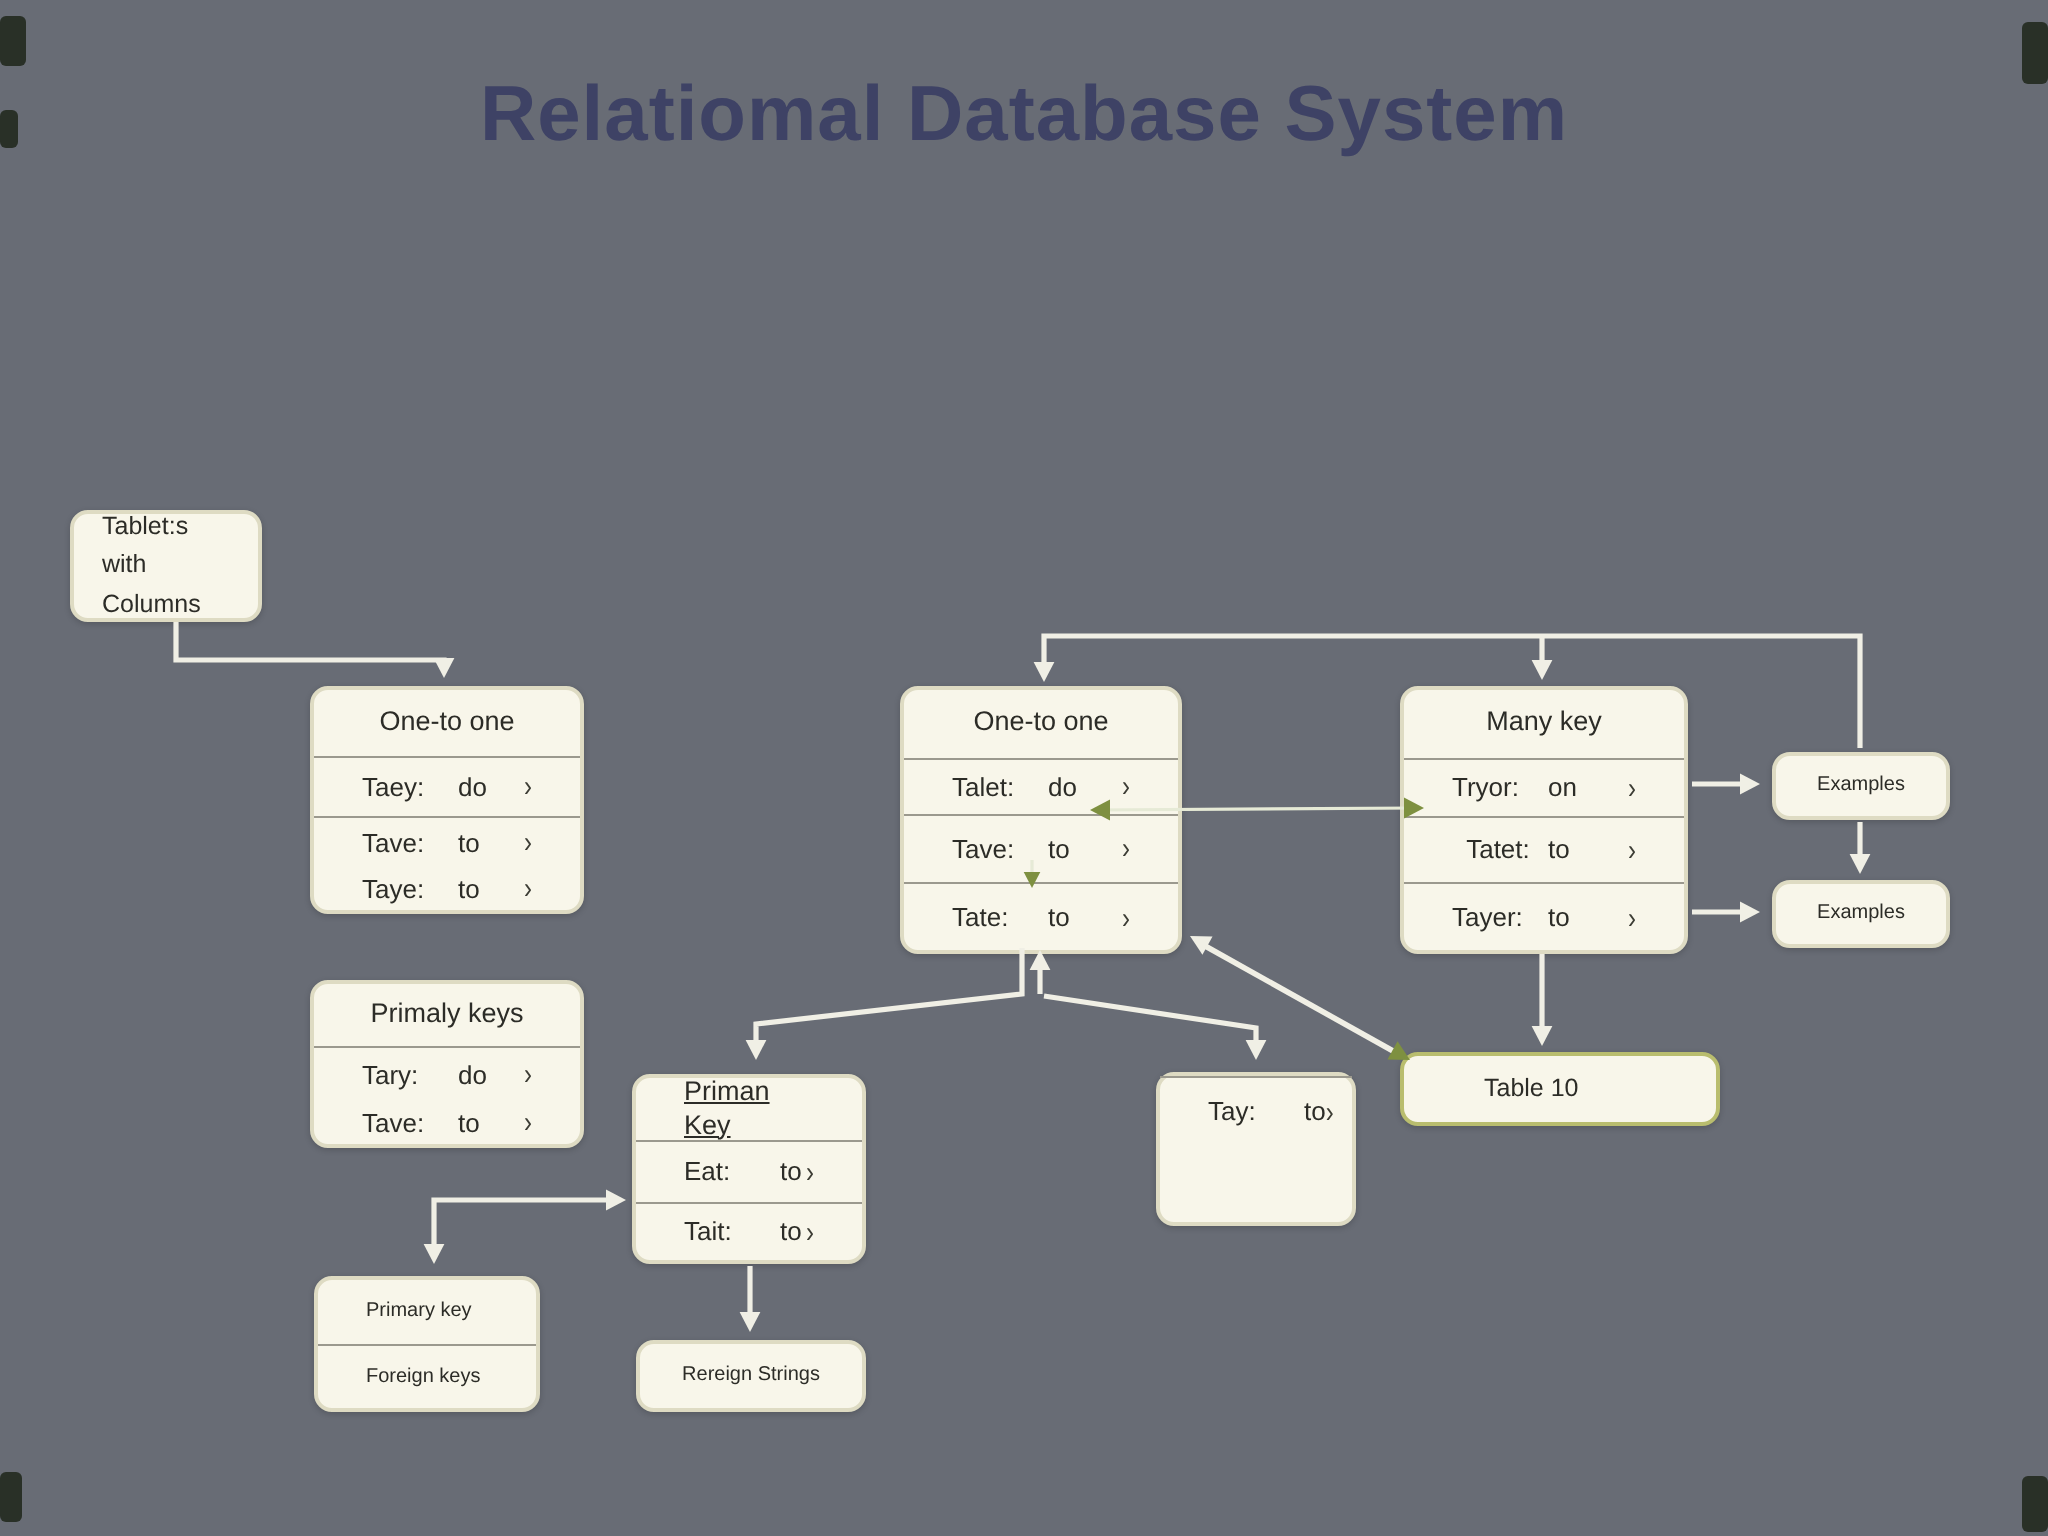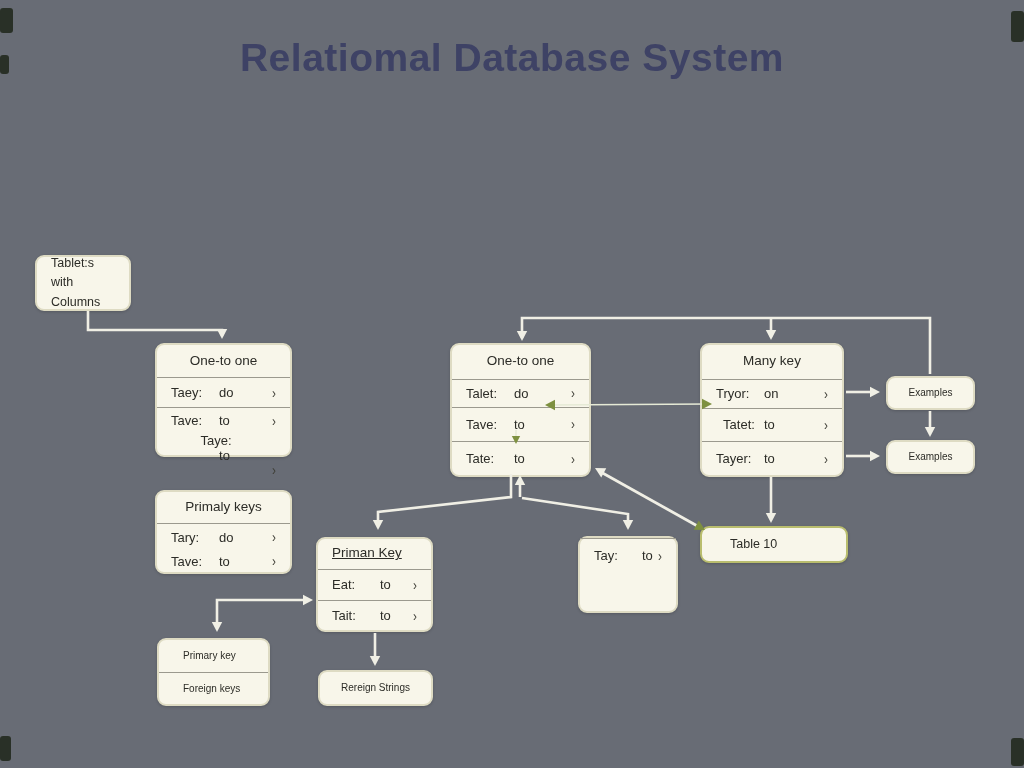--- a/index.html
+++ b/index.html
@@ -13,21 +13,21 @@
     text-align:center;font-size:39px;font-weight:600;
     color:#3e4265;letter-spacing:.5px;
   }
   .box{
     position:absolute;box-sizing:border-box;
     background:#f8f6ea;border:2px solid #dedbc3;border-radius:9px;
     box-shadow:0 1px 3px rgba(0,0,0,.18);
     display:flex;flex-direction:column;color:#2c2c27;
   }
   .box.olive{border-color:#b9bd6e;}
-  .sec{display:flex;align-items:center;box-sizing:border-box;padding:0 14px;}
+  .sec{display:flex;align-items:center;box-sizing:border-box;padding:0 24px;}
   .sec.hdr{justify-content:center;font-size:13.5px;text-align:center;line-height:1.25;}
   .sec.hdr.left{justify-content:flex-start;text-align:left;}
   .hdr .hlines{width:100%;}
   .divider{height:1px;background:#9b998e;flex:none;}
   .row{font-size:13px;}
   .row .lbl{min-width:46px;}
   .row .val{padding-left:2px;}
   .row .chev{margin-left:auto;font-size:12px;color:#3d3d35;transform:scaleY(1.25);}
   .labelbox{justify-content:center;padding:4px 14px;font-size:12.5px;line-height:1.55;}
   .labelbox.center{align-items:center;text-align:center;font-size:10px;}
@@ -56,21 +56,21 @@
           <span class="lbl">Taey:</span>
           <span class="val">do</span>
           <span class="chev">›</span>
         </div>
         <div class="divider"></div>
         <div class="sec row" style="height: 26px;">
           <span class="lbl">Tave:</span>
           <span class="val">to</span>
           <span class="chev">›</span>
         </div>
-        <div class="sec row" style="height: 22px; flex-direction: column;">
+        <div class="sec row" style="height: 22px;">
           <span class="lbl">Taye:</span>
           <span class="val">to</span>
           <span class="chev">›</span>
         </div>
       </div>
       <div class="box" style="left: 450px; top: 343px; width: 141px; height: 134px;">
         <div class="sec hdr" style="height: 35px;">
           <div class="hlines">
             <div>One-to one</div>
           </div>
@@ -163,21 +163,21 @@
         </div>
       </div>
       <div class="box" style="left: 578px; top: 536px; width: 100px; height: 77px;">
         <div class="divider"></div>
         <div class="sec row" style="height: 33px;">
           <span class="lbl">Tay:</span>
           <span class="val">to</span>
           <span class="chev">›</span>
         </div>
       </div>
-      <div class="box olive labelbox" style="left: 700px; top: 526px; width: 148px; height: 37px; padding-left: 28px;">
+      <div class="box olive labelbox" style="left: 700px; top: 526px; width: 160px; height: 37px; padding-left: 40px;">
         <div>Table 10</div>
       </div>
       <div class="box" style="left: 157px; top: 638px; width: 113px; height: 68px;">
         <div class="cell" style="height: 33px;">Primary key</div>
         <div class="divider"></div>
         <div class="cell" style="height: 32px;">Foreign keys</div>
       </div>
       <div class="box labelbox center" style="left: 318px; top: 670px; width: 115px; height: 36px;">
         <div>Rereign Strings</div>
       </div>

